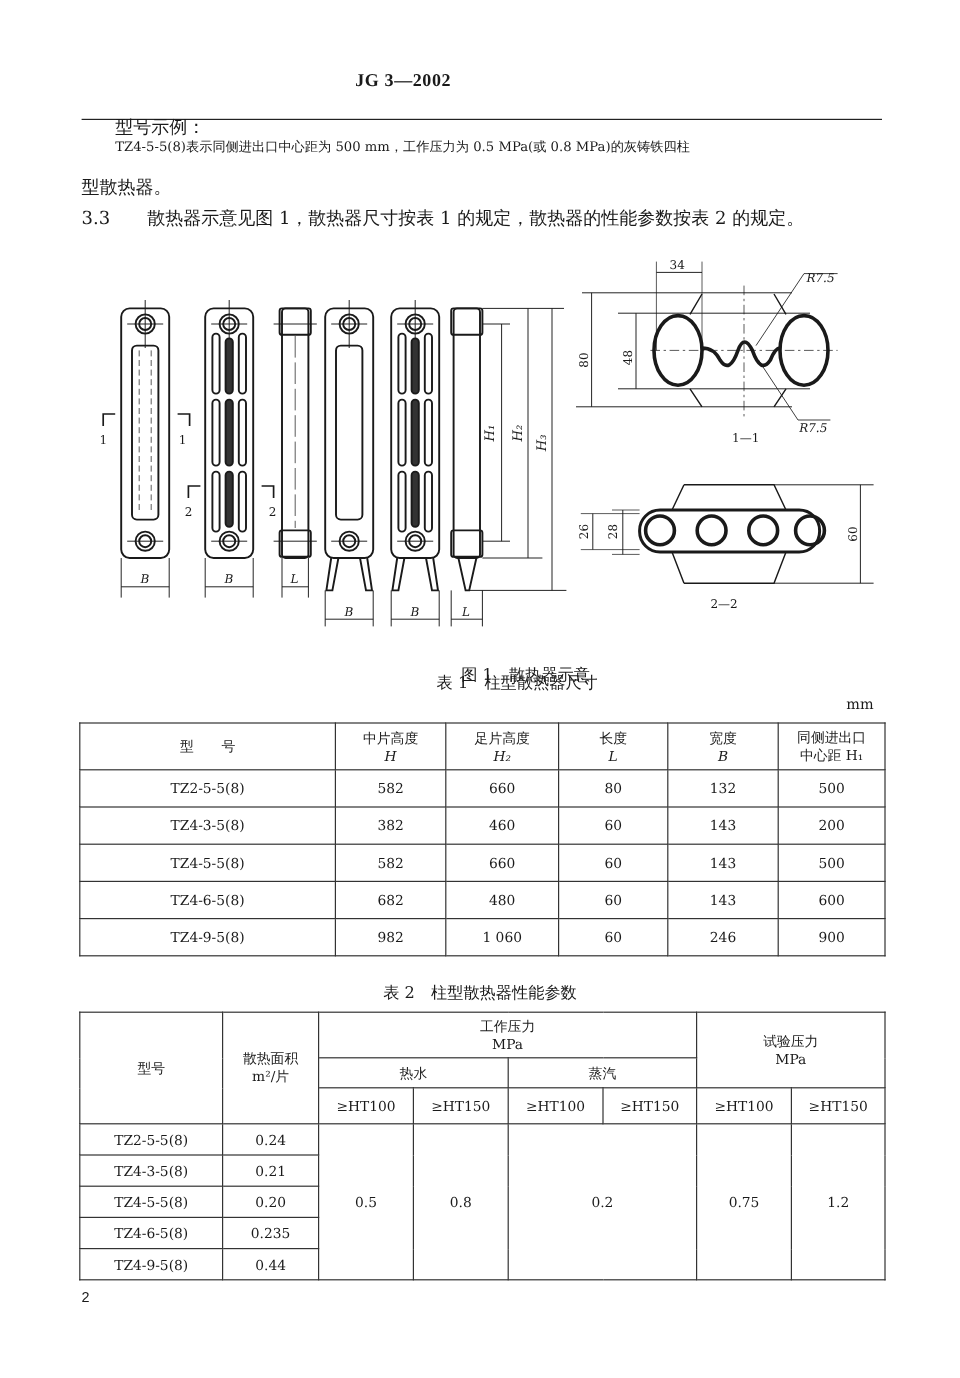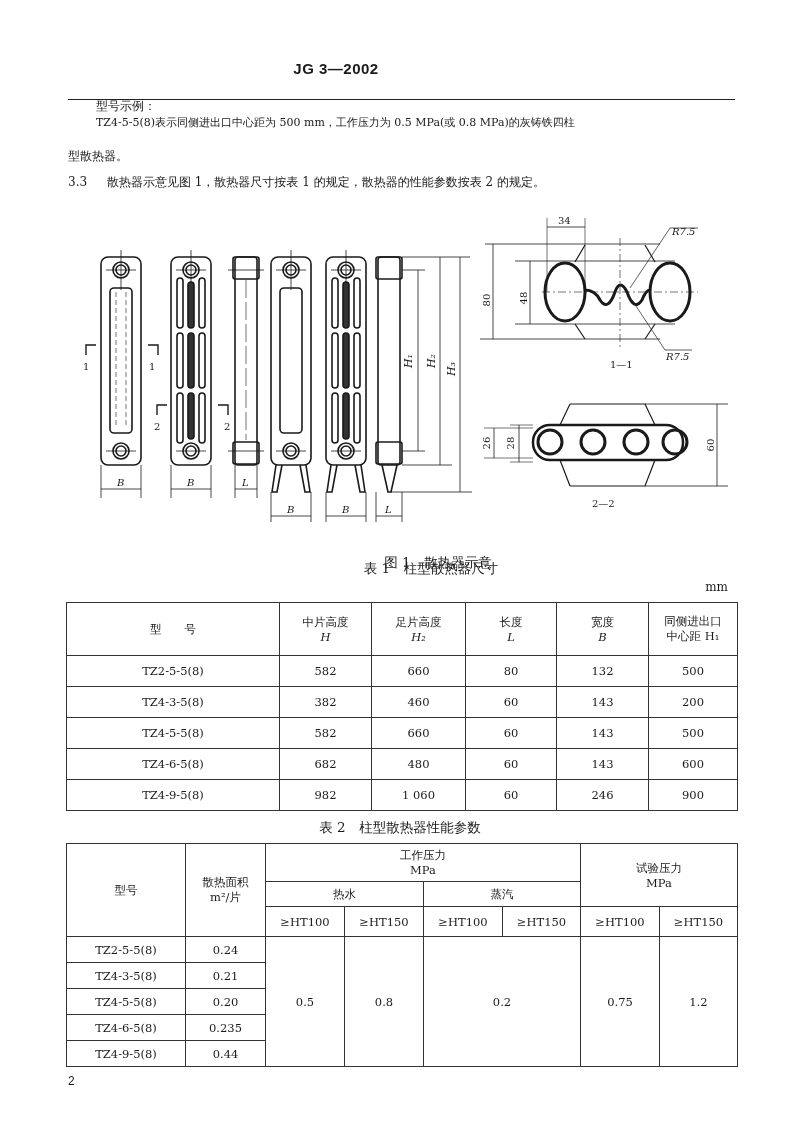--- a/index.html
+++ b/index.html
@@ -1,22 +1,22 @@
 <!DOCTYPE html>
 <html><head>
 <meta charset="utf-8">
 <style>
   html, body { margin:0; padding:0; background:#ffffff; }
   body { width:800px; height:1148px; position:relative; overflow:hidden;
          font-family:"DejaVu Serif","Liberation Serif",serif; color:#1a1a1a; }
   .abs { position:absolute; }
-  .hdr { left:0; width:672px; top:60px; text-align:center; font-family:Liberation Sans, sans-serif;
+  .hdr { left:0; width:672px; top:60px; text-align:center; font-family:Liberation Serif, serif;
          font-size:15px; font-weight:bold; letter-spacing:0.5px; }
   .rule { left:68px; width:667px; top:99px; height:0; border-top:1.6px solid #222; }
-  .para { font-size:12px; line-height:25px; }
+  .para { font-size:15px; line-height:25px; }
   .fig { left:60px; top:200px; }
   .fig2 { left:470px; top:200px; }
   .cap { font-size:13.5px; text-align:center; left:0; width:800px; }
   .unit { font-size:12px; right:72px; }
   table.t { border-collapse:collapse; position:absolute; font-size:11.5px; table-layout:fixed; }
   table.t td { border:1px solid #333; text-align:center; vertical-align:middle; padding:0; }
   table.t { border:1.6px solid #222; }
   .it { font-style:italic; font-family:"DejaVu Serif","Liberation Serif",serif; }
   .pg { left:68px; top:1074px; font-size:12px; font-family:"Liberation Sans",sans-serif; }
   svg text { font-family:"DejaVu Serif","Liberation Serif",serif; }
@@ -25,21 +25,21 @@
 <body>
 
 <div class="abs hdr">JG 3—2002</div>
 <div class="abs rule"></div>
 
 <div class="abs para" style="left:96px; top:94px;">型号示例：</div>
 <div class="abs para" style="left:96px; top:110px; font-size:11px; white-space:nowrap;text-align:center;">TZ4-5-5(8)表示同侧进出口中心距为 500 mm，工作压力为 0.5 MPa(或 0.8 MPa)的灰铸铁四柱</div>
 <div class="abs para" style="left:68px; top:144px;">型散热器。</div>
 <div class="abs para" style="left:68px; top:170px; white-space:nowrap;">
   <span>3.3</span>
-  <span style="margin-left:16px;">散热器示意见图 1，散热器尺寸按表 1 的规定，散热器的性能参数按表 2 的规定。</span>
+  <span style="margin-left:26px;">散热器示意见图 1，散热器尺寸按表 1 的规定，散热器的性能参数按表 2 的规定。</span>
 </div>
 
 <svg class="abs fig" width="420" height="330" viewBox="0 0 420 330" fill="none" stroke="#1a1a1a" stroke-width="1.6">
 
   <g>
     <rect x="41" y="57" width="40" height="208" rx="7"></rect>
     <circle cx="61" cy="70" r="8"></circle>
       <circle cx="61" cy="70" r="5"></circle>
     <line x1="46" y1="70" x2="76" y2="70" stroke-width="0.8"></line>
       <line x1="61" y1="50" x2="61" y2="90" stroke-width="0.8"></line>
@@ -246,21 +246,21 @@
 <table class="t" style="left:66px; top:602px; width:671px;">
   <colgroup>
       <col style="width:213px">
       <col style="width:92px">
       <col style="width:94px">
       <col style="width:91px">
       <col style="width:92px">
       <col style="width:89px">
     </colgroup>
   <tbody>
-      <tr style="height:53px">
+      <tr style="height:39px">
     <td><span>型　　号</span></td>
     <td>
           <div>中片高度</div>
           <div class="it">H</div>
         </td>
     <td>
           <div>足片高度</div>
           <div class="it">H₂</div>
         </td>
     <td>

